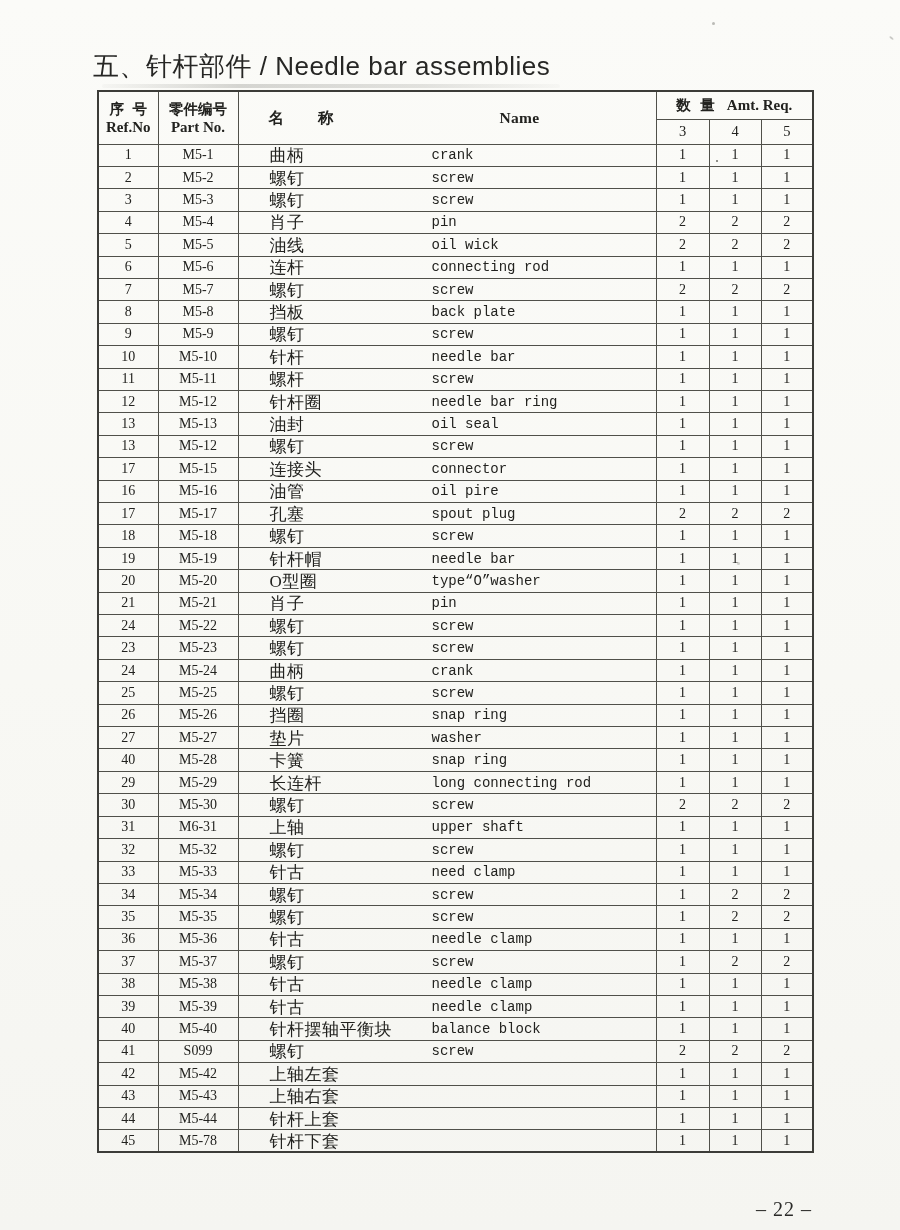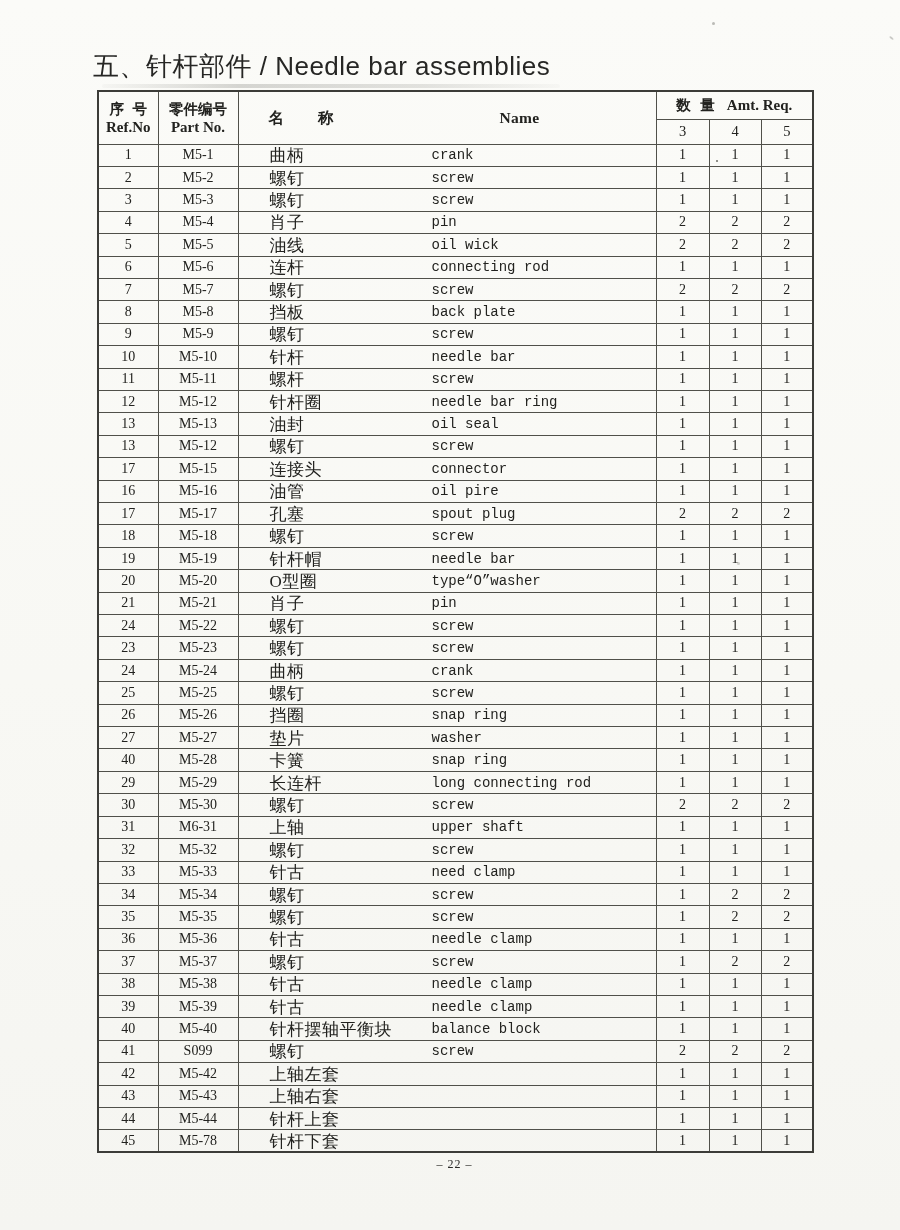--- a/index.html
+++ b/index.html
@@ -66,22 +66,22 @@
   td.c-name .zh {
     position:absolute; left:31px; top:50%; transform:translateY(-50%);
     font-size:17px; letter-spacing:0.5px; white-space:nowrap;
   }
   td.c-name .en {
     position:absolute; left:193px; top:50%; transform:translateY(-50%);
     font-size:14px; white-space:nowrap;font-family:Liberation Mono, monospace;
   }
   
   .footer {
-    position:absolute; left:97px; top:1157px; width:715px;
-    text-align:center; font-size:12px; color:#2a2a28; letter-spacing:1px;
+    position:absolute; left:97px; top:1198px; width:715px;
+    text-align:right; font-size:20px; color:#2a2a28; letter-spacing:1px;
   }
   
   .speck { position:absolute; border-radius:50%; background:#6c6c66; }
   .speck.s1 { left:716px; top:160px; width:2px; height:2px; }
   .speck.s2 { left:712px; top:22px; width:3px; height:3px; opacity:0.45; }
   .speck.s3 { left:889px; top:37px; width:5px; height:2px; opacity:0.35; transform:rotate(40deg); }
   .speck.s4 { left:737px; top:562px; width:3px; height:3px; opacity:0.3; }
 </style>
 </head>
 <body>

